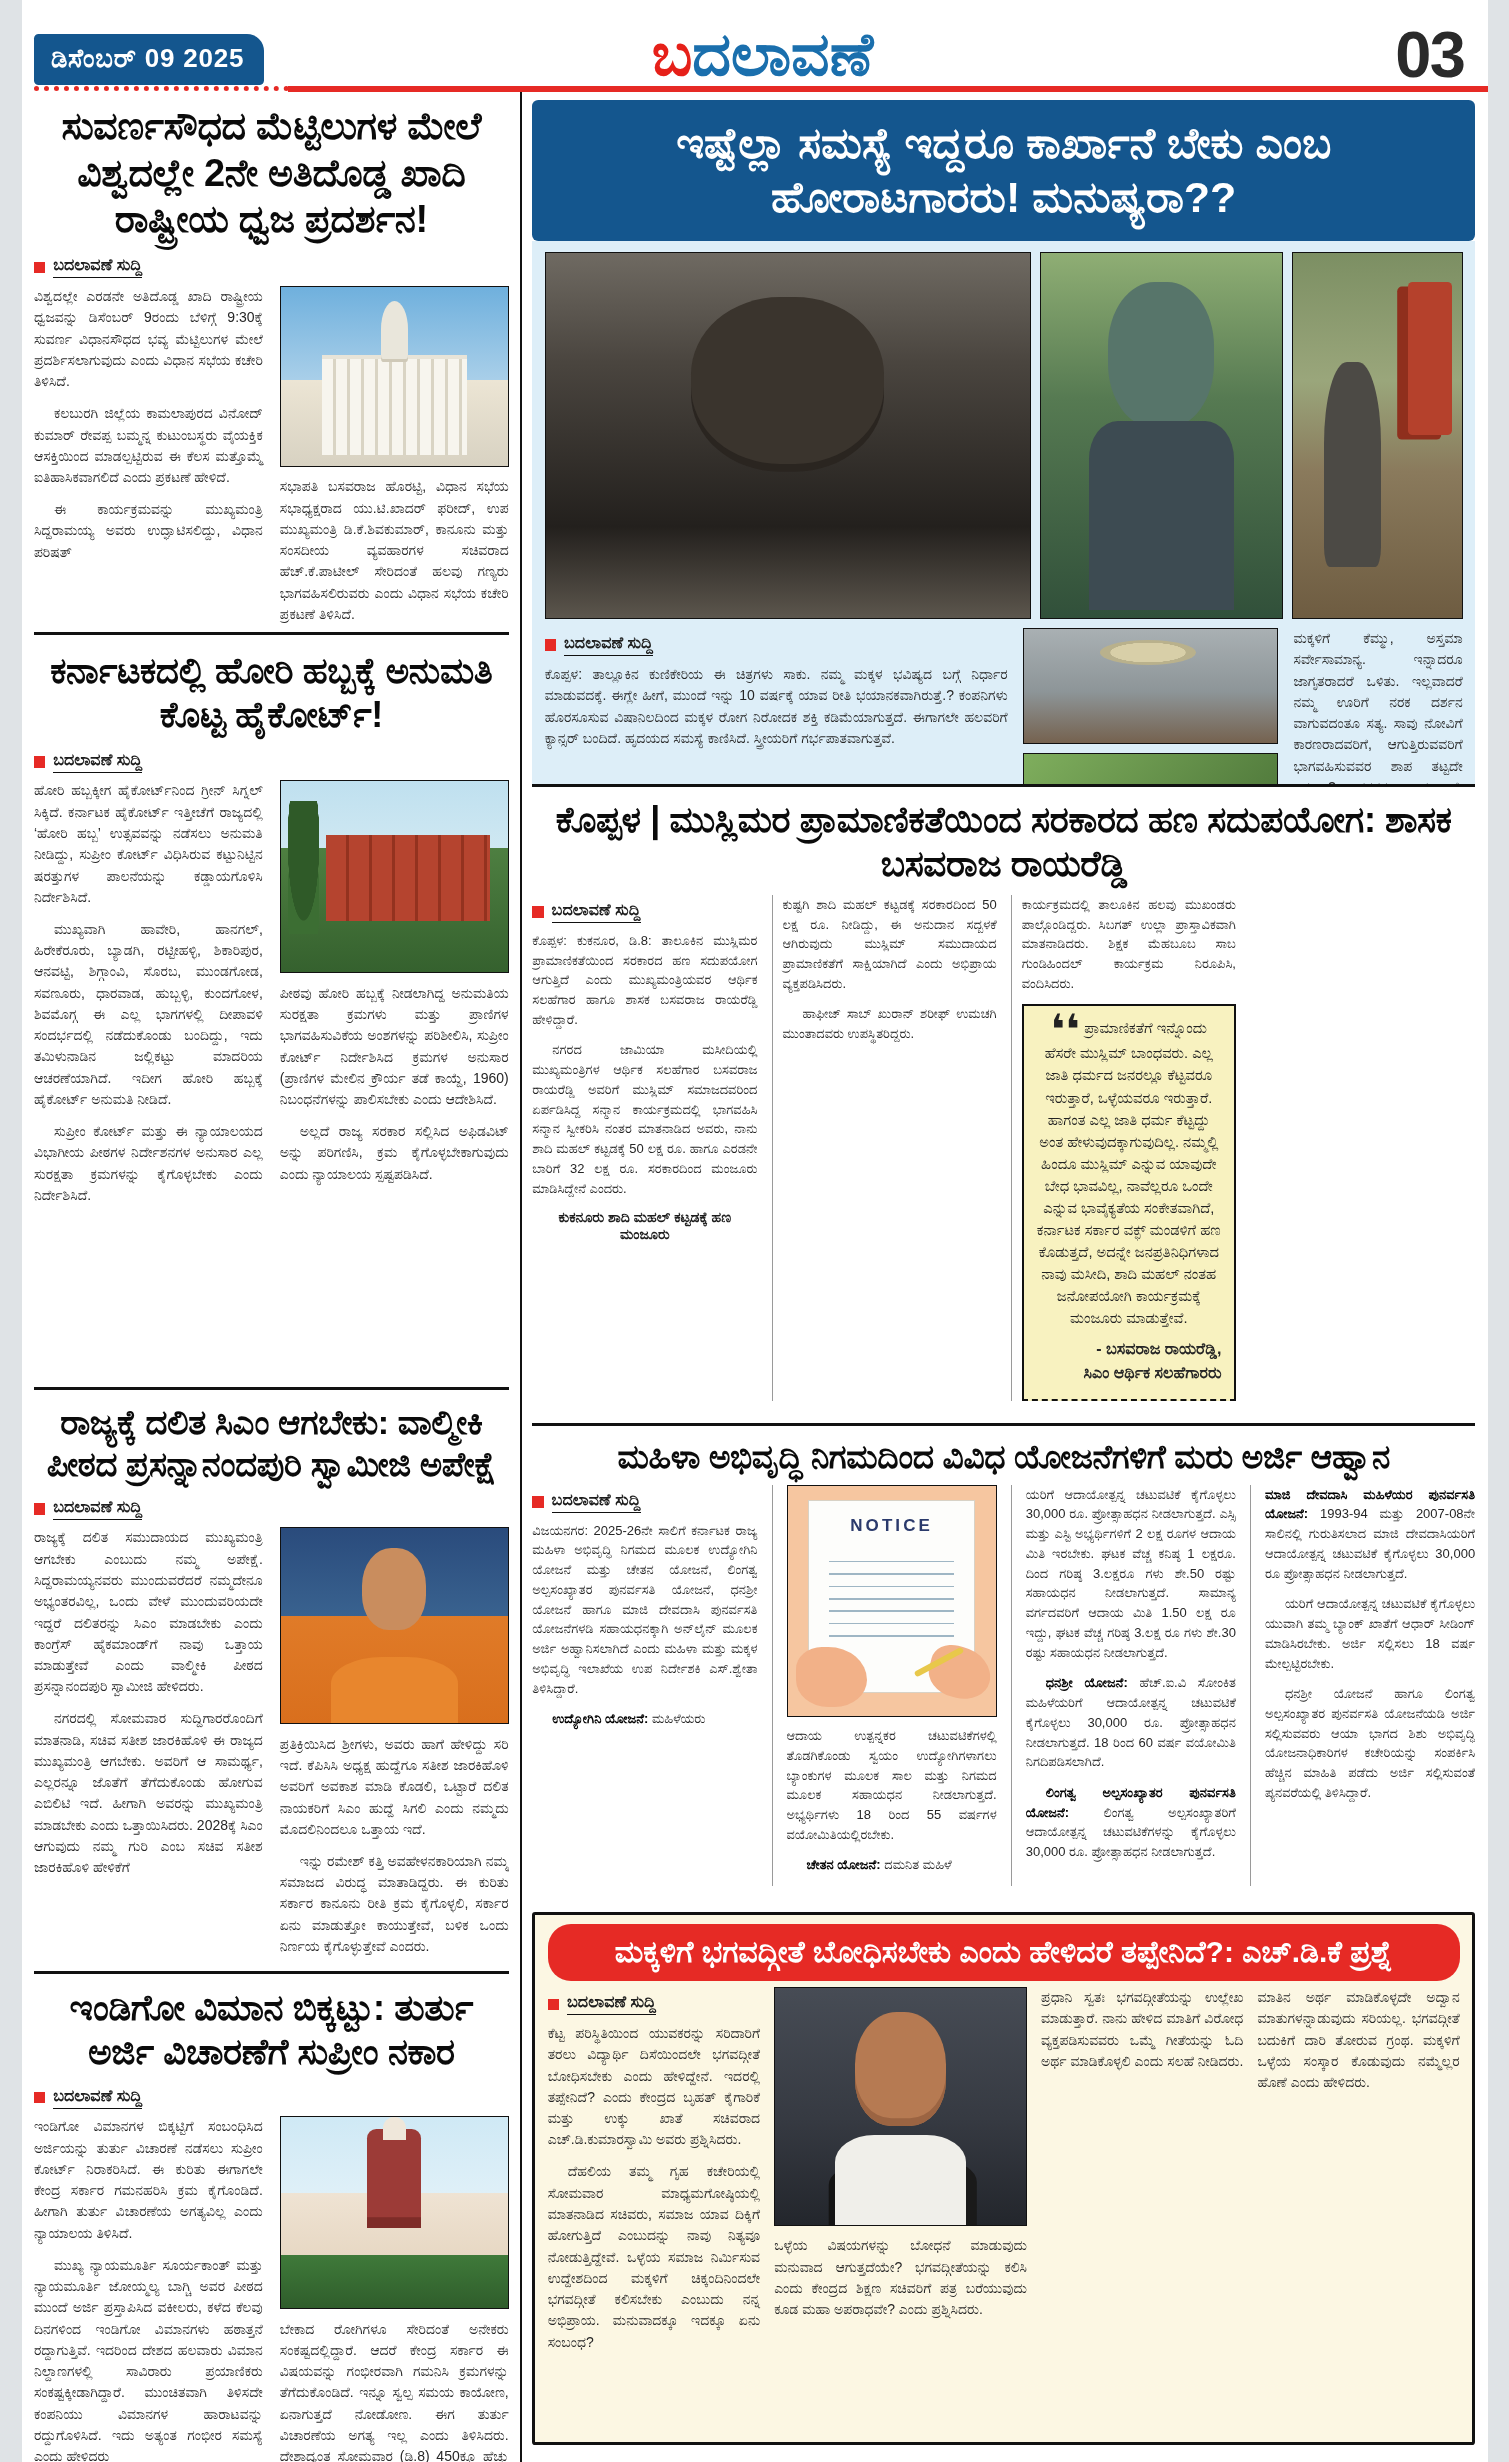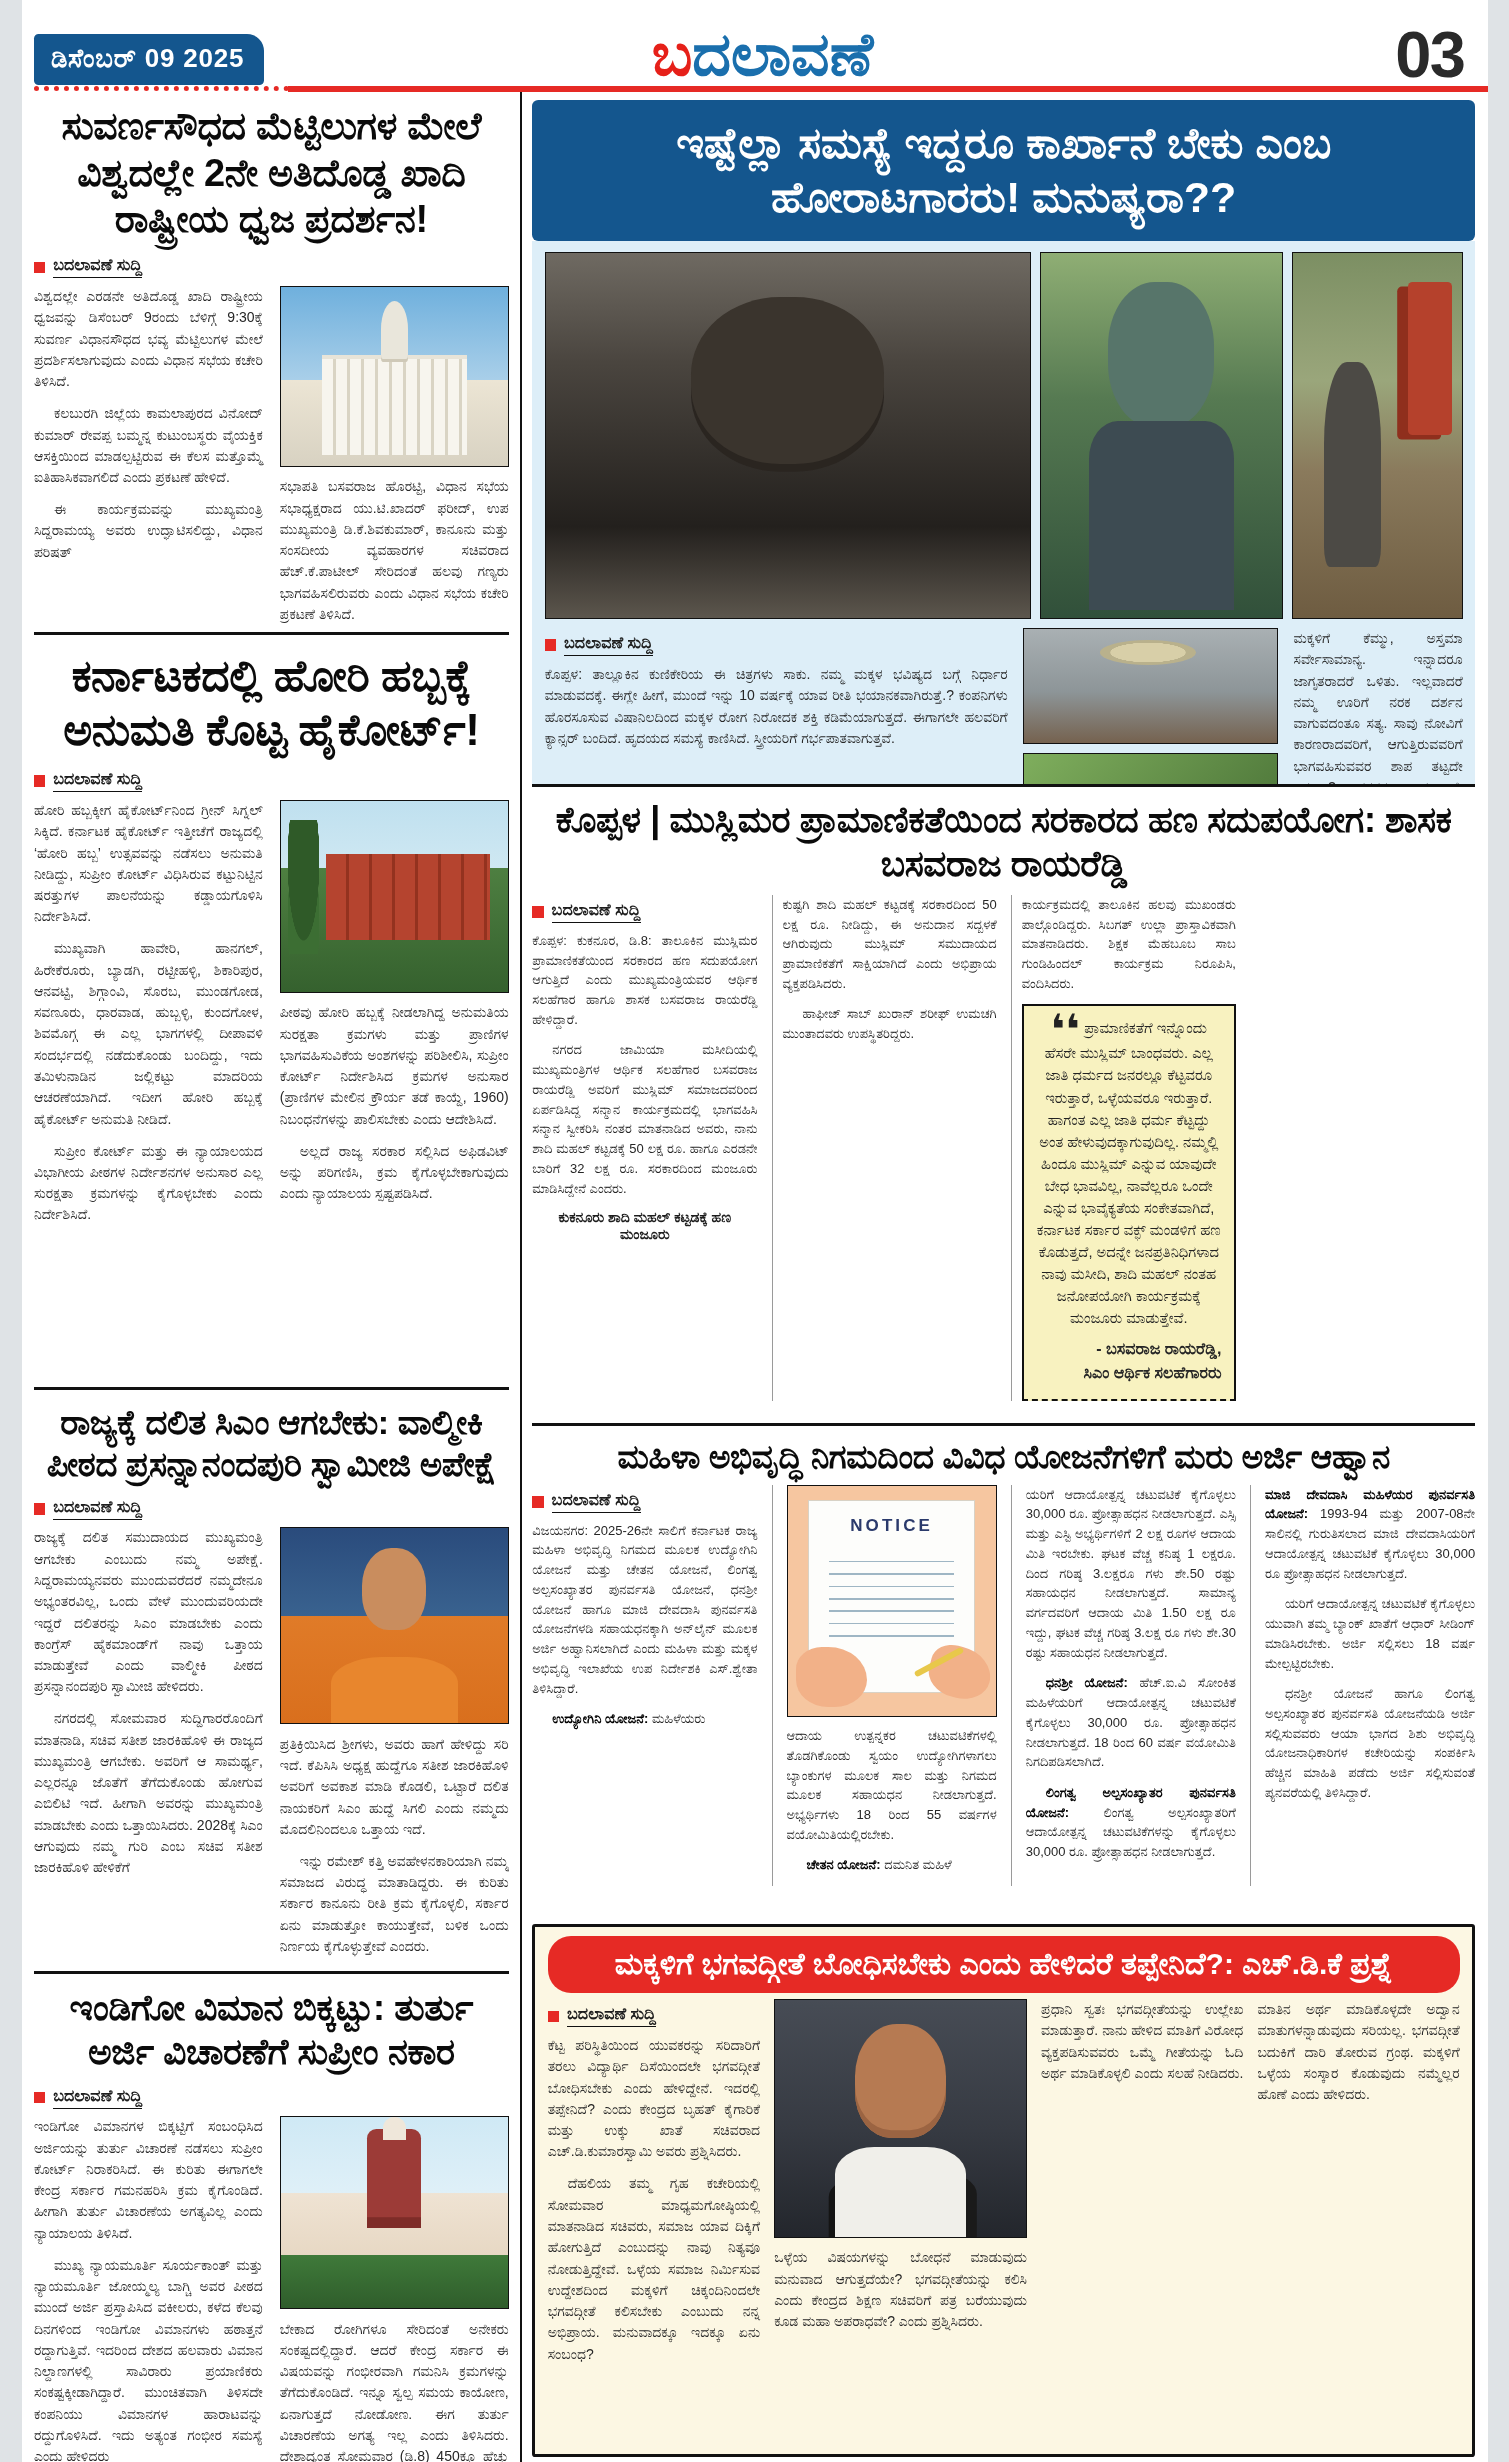--- a/index.html
+++ b/index.html
@@ -20,21 +20,21 @@
   
   .main { display:grid; grid-template-columns:500px 1fr; height:2371px; }
   .lcol { border-right:2.3px solid #111; padding:0 10.8px 0 12.4px; display:flex; flex-direction:column; }
   .rcol { padding:0 12.4px 0 10.8px; display:flex; flex-direction:column; }
 
   .art { overflow:hidden; }
   .art + .art { border-top:3.1px solid #111; }
 
   .hl { font-weight:900; color:#0b0b0b; text-align:center; line-height:1.22; letter-spacing:-0.4px; }
   .hl-a { font-size:38px; padding:12.4px 1.5px 7.7px; }
-  .hl-b { font-size:44px; padding:14px 1.5px 7.7px; }
+  .hl-b { font-size:36px; padding:14px 1.5px 7.7px; }
   .hl-c { font-size:34px; padding:12.4px 1.5px 6.2px; }
   .hl-d { font-size:36px; padding:12.4px 1.5px 6.2px; }
   .hl-f { font-size:36px; padding:10.8px 4.6px 9.3px; }
   .hl-g { font-size:33px; padding:10.8px 4.6px 7.7px; }
 
   .byline { display:flex; align-items:center; gap:7.7px; margin:6.2px 0 7.7px; }
   .by-sq { width:11.6px; height:11.6px; background:#e62a25; flex:0 0 auto; }
   .by-tx { font-weight:bold; font-size:16px; border-bottom:1.5px solid #111; padding-bottom:3.1px; }
 
   .cols2 { display:grid; grid-template-columns:1fr 1fr; gap:0 17px; }
@@ -104,21 +104,21 @@
   .quotebox .qtext { font-size:14.7px; line-height:1.5; text-align:center; color:#222; }
   .quotebox .qattr { text-align:right; font-weight:900; font-size:16px; margin-top:7.7px; }
   .quotebox .qattr2 { text-align:right; font-weight:900; font-size:16px; }
 
   
   .g-grid { display:grid; grid-template-columns:1fr 1fr 1fr 1fr; gap:0 14px; }
   .g-grid > div + div { border-left:0.8px solid #9a9a9a; padding-left:14px; }
   .p-notice { height:232px; }
 
   
-  .h-box { background:#fcf7e3; border:3.1px solid #111; border-radius:3.1px; margin-top:21px; padding:9.3px 12.4px 6.2px; height:533px; overflow:hidden; }
+  .h-box { background:#fcf7e3; border:3.1px solid #111; border-radius:3.1px; margin-top:9px; padding:9.3px 12.4px 6.2px; height:533px; overflow:hidden; }
   .banner-red { background:#e62a25; color:#fff; font-weight:900; text-align:center; font-size:30px; padding:10.8px 14px; border-radius:23px; margin-bottom:6.2px; }
   .h-grid { display:grid; grid-template-columns:1.05fr 1.25fr 1fr 1fr; gap:0 14px; }
   .p-hdk { height:239px; }
 
   .art-a { height:541px; } .art-b { height:755px; } .art-c { height:584px; } .art-d { flex:1; }
   .art-e { height:693px; } .art-f { height:639px; } .art-g { height:480px; } .art-h { flex:1; border-top:none !important; }
 </style>
 </head>
 <body>
 

